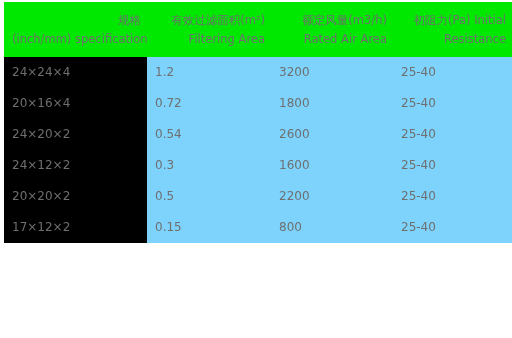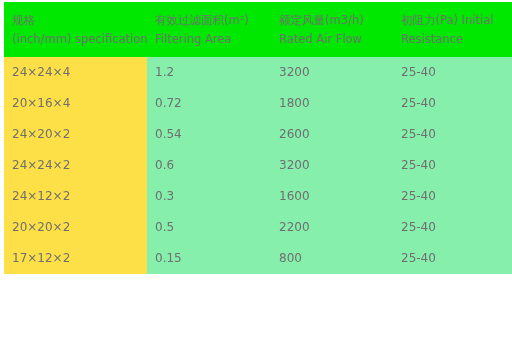--- a/index.html
+++ b/index.html
@@ -33,43 +33,43 @@
     border-collapse: collapse;
     table-layout: fixed;
     width: 508px;
   }
   thead th {
     background: #00e800;
     color: #6f6f6f;
     font-weight: normal;
     font-size: 11.5px;
     line-height: 19px;
-    text-align: left;
+    text-align: right;
     vertical-align: top;
     padding: 9px 6px 8px 8px;
     height: 36px;
     box-sizing: border-box;
   }
   thead th .hdr-line {
     display: block;
     white-space: nowrap;
   }
   tbody td {
     color: #6f6f6f;
     font-size: 12px;
     line-height: 15px;
     text-align: left;
     vertical-align: middle;
     padding: 0 6px 0 8px;
     height: 31px;
-    background: #86efac;
+    background: #7dd3fc;
     white-space: nowrap;
   }
   tbody td.spec-cell {
-    background: #fde047;
+    background: #000000;
   }
   col.col-spec { width: 143px; }
   col.col-area { width: 124px; }
   col.col-flow { width: 122px; }
   col.col-res  { width: 119px; }
 </style>
 </head>
 <body>
 
 <div id="spec-table">
@@ -86,21 +86,21 @@
           <th>
             <span class="hdr-line">规格</span>
             <span class="hdr-line">(inch/mm) specification</span>
           </th>
           <th>
             <span class="hdr-line">有效过滤面积(m²)</span>
             <span class="hdr-line">Filtering Area</span>
           </th>
           <th>
             <span class="hdr-line">额定风量(m3/h)</span>
-            <span class="hdr-line">Rated Air Flow</span>
+            <span class="hdr-line">Rated Air Area</span>
           </th>
           <th>
             <span class="hdr-line">初阻力(Pa) Initial</span>
             <span class="hdr-line">Resistance</span>
           </th>
         </tr>
       </thead>
       <tbody>
         <tr>
           <td class="spec-cell">24×24×4</td>
@@ -114,26 +114,20 @@
           <td>1800</td>
           <td>25-40</td>
         </tr>
         <tr>
           <td class="spec-cell">24×20×2</td>
           <td>0.54</td>
           <td>2600</td>
           <td>25-40</td>
         </tr>
         <tr>
-          <td class="spec-cell">24×24×2</td>
-          <td>0.6</td>
-          <td>3200</td>
-          <td>25-40</td>
-        </tr>
-        <tr>
           <td class="spec-cell">24×12×2</td>
           <td>0.3</td>
           <td>1600</td>
           <td>25-40</td>
         </tr>
         <tr>
           <td class="spec-cell">20×20×2</td>
           <td>0.5</td>
           <td>2200</td>
           <td>25-40</td>

